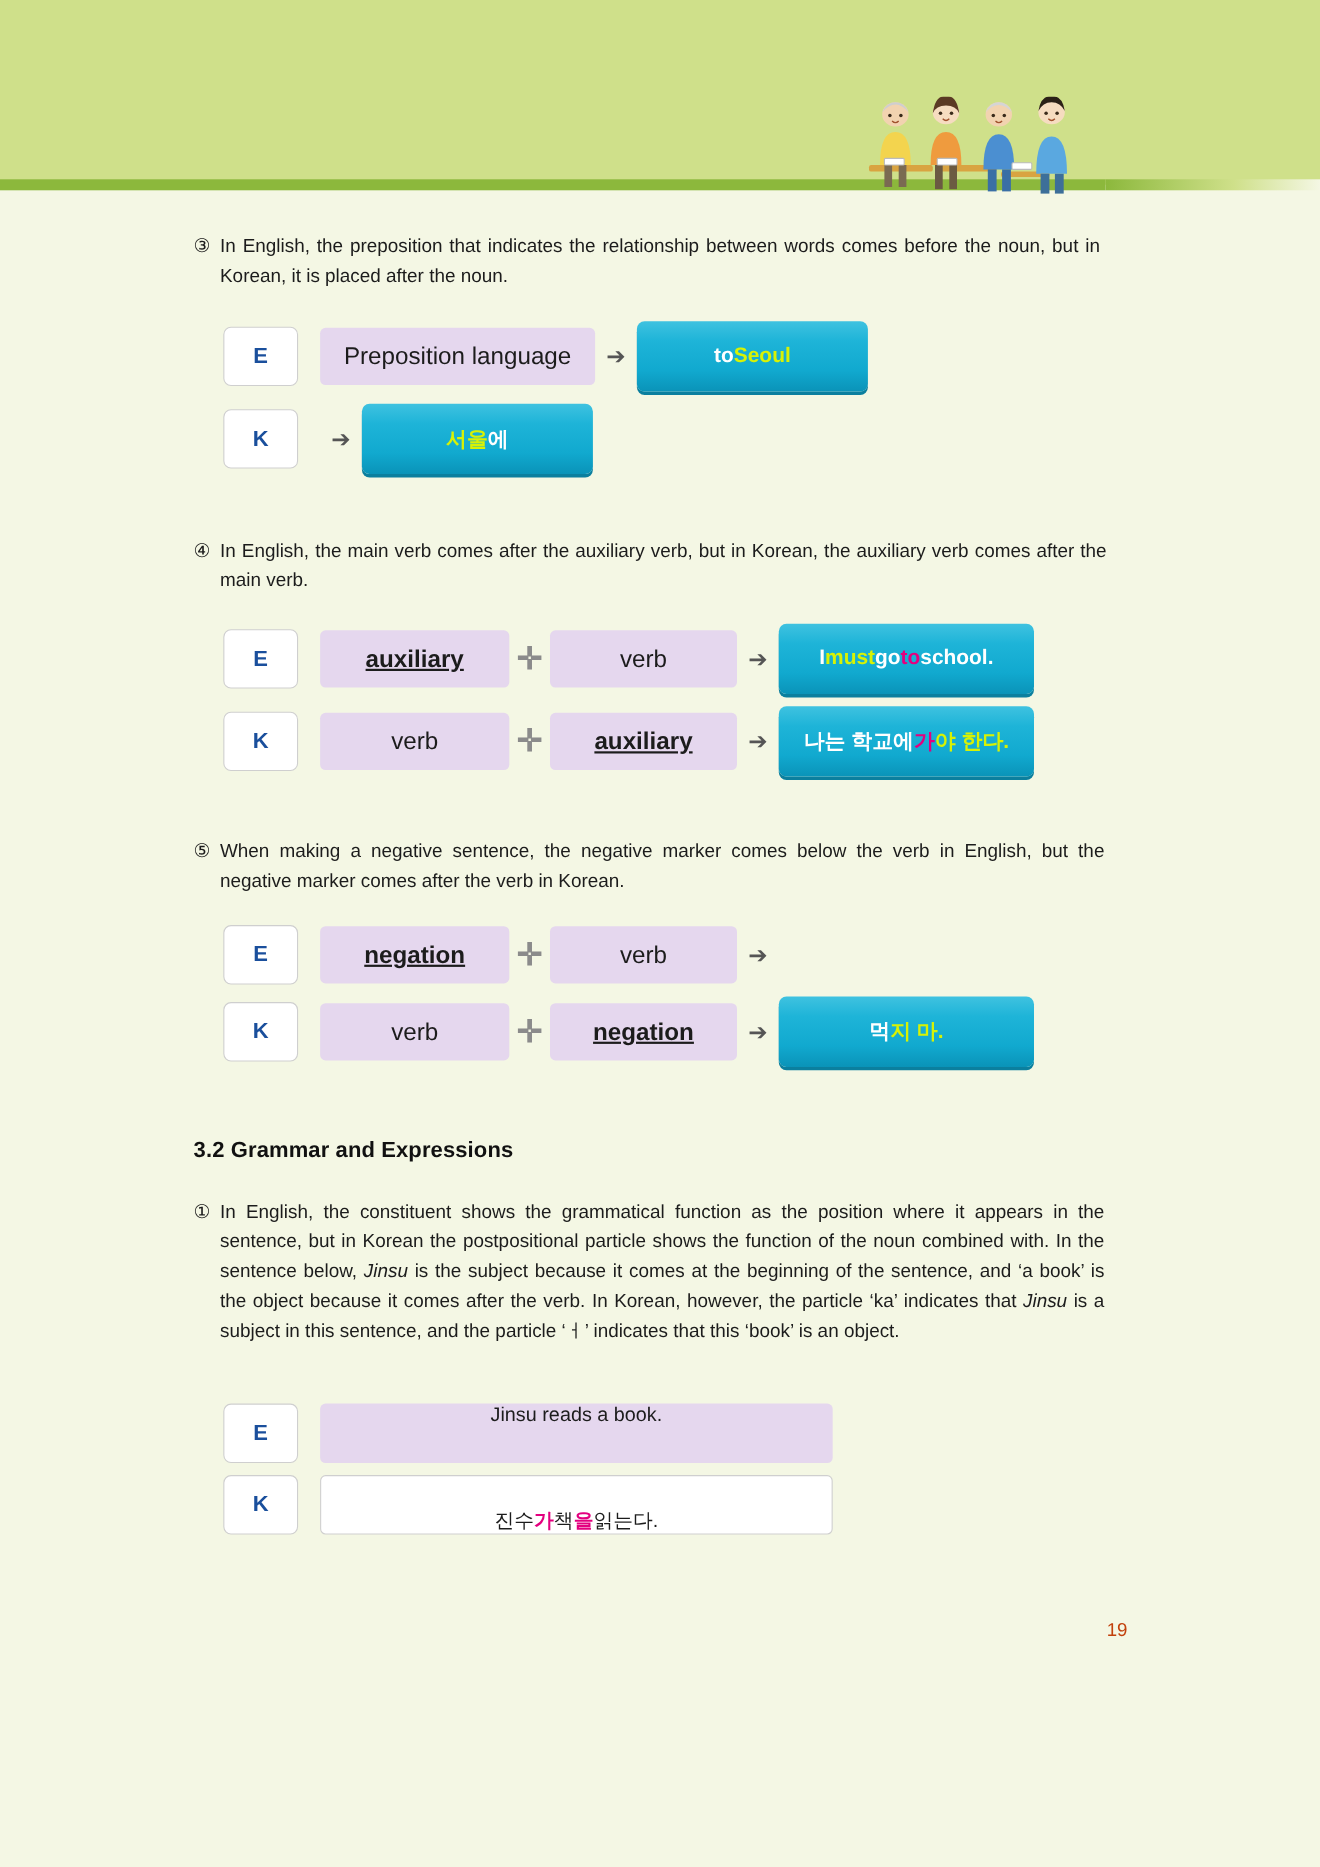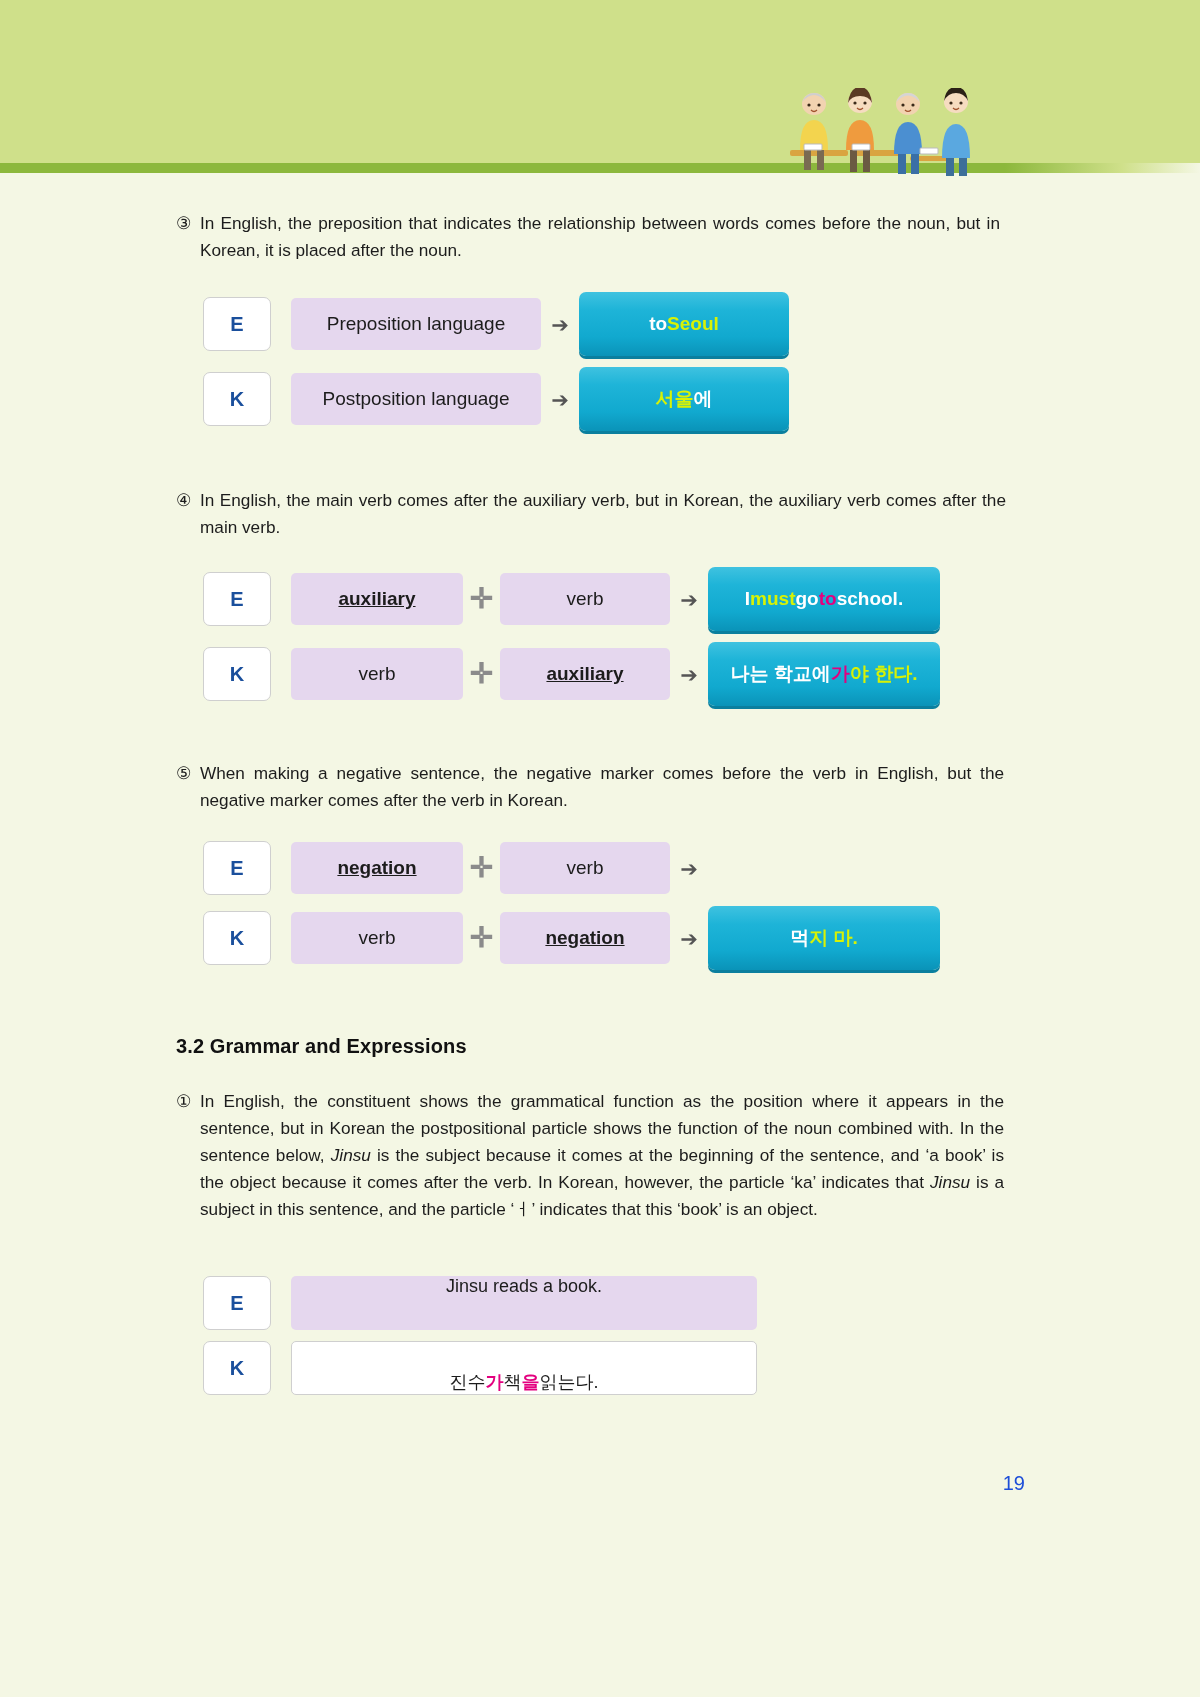--- a/index.html
+++ b/index.html
@@ -106,21 +106,21 @@
     flex: none;
   }
 
   .slot {
     height: 52px;
     background: #e5d7ee;
     border-radius: 5px;
     display: flex;
     align-items: center;
     justify-content: center;
-    font-size: 19px;
+    font-size: 22px;
     color: #1c1c1c;
     box-sizing: border-box;
     flex: none;
   }
   .slot.bold { font-weight: bold; text-decoration: underline; }
 
   .plus {
     width: 37px;
     text-align: center;
     font-size: 28px;
@@ -182,22 +182,22 @@
     color: #1c1c1c;
     flex: none;
     box-sizing: border-box;
   }
   .sent-k .m { color: #e3007f; font-weight: bold; }
 
   .page-number {
     position: absolute;
     right: 175px;
     top: 1472px;
-    font-size: 20px;
-    color: #1d4ed8;
+    font-size: 17px;
+    color: #c2410c;
   }
 </style>
 </head>
 <body>
 
 <div class="header-band"></div>
 <div class="header-rule"></div>
 <div class="header-rule-fade"></div>
 
 <div class="illustration">
@@ -269,21 +269,20 @@
     <div class="slot" style="width:250px">Preposition language</div>
     <div class="arrow">➔</div>
     <div class="result" style="width:210px">
       <span class="w">to </span>
         <span class="g">Seoul</span>
     </div>
   </div>
   <div class="drow">
     <div class="lang-box">K</div>
     <div class="gap" style="width:20px"></div>
-    <div class="slot" style="width:250px">Postposition language</div>
     <div class="arrow">➔</div>
     <div class="result" style="width:210px">
       <span class="g">서울</span>
         <span class="w">에</span>
     </div>
   </div>
 </div>
 
 <div class="para justified" style="left:176px; top:487px; width:830px;">
   <span class="marker">④</span>
@@ -316,21 +315,21 @@
     <div class="result" style="width:232px">
       <span class="w">나는 학교에 </span>
         <span class="m">가</span>
         <span class="g">야 한다.</span>
     </div>
   </div>
 </div>
 
 <div class="para justified" style="left:176px; top:760px; width:828px;">
   <span class="marker">⑤</span>
-  <span class="ptext">When making a negative sentence, the negative marker comes before the verb in English, but the negative marker comes after the verb in Korean.</span>
+  <span class="ptext">When making a negative sentence, the negative marker comes below the verb in English, but the negative marker comes after the verb in Korean.</span>
 </div>
 
 <div class="diagram" style="left:203px; top:841px;">
   <div class="drow">
     <div class="lang-box">E</div>
     <div class="gap" style="width:20px"></div>
     <div class="slot bold" style="width:172px">negation</div>
     <div class="plus">✛</div>
     <div class="slot" style="width:170px">verb</div>
     <div class="arrow">➔</div>

